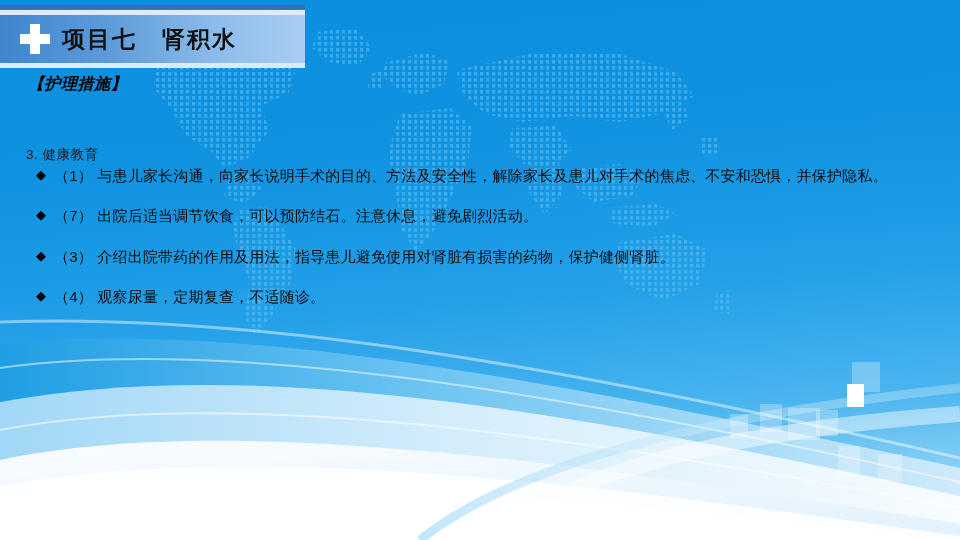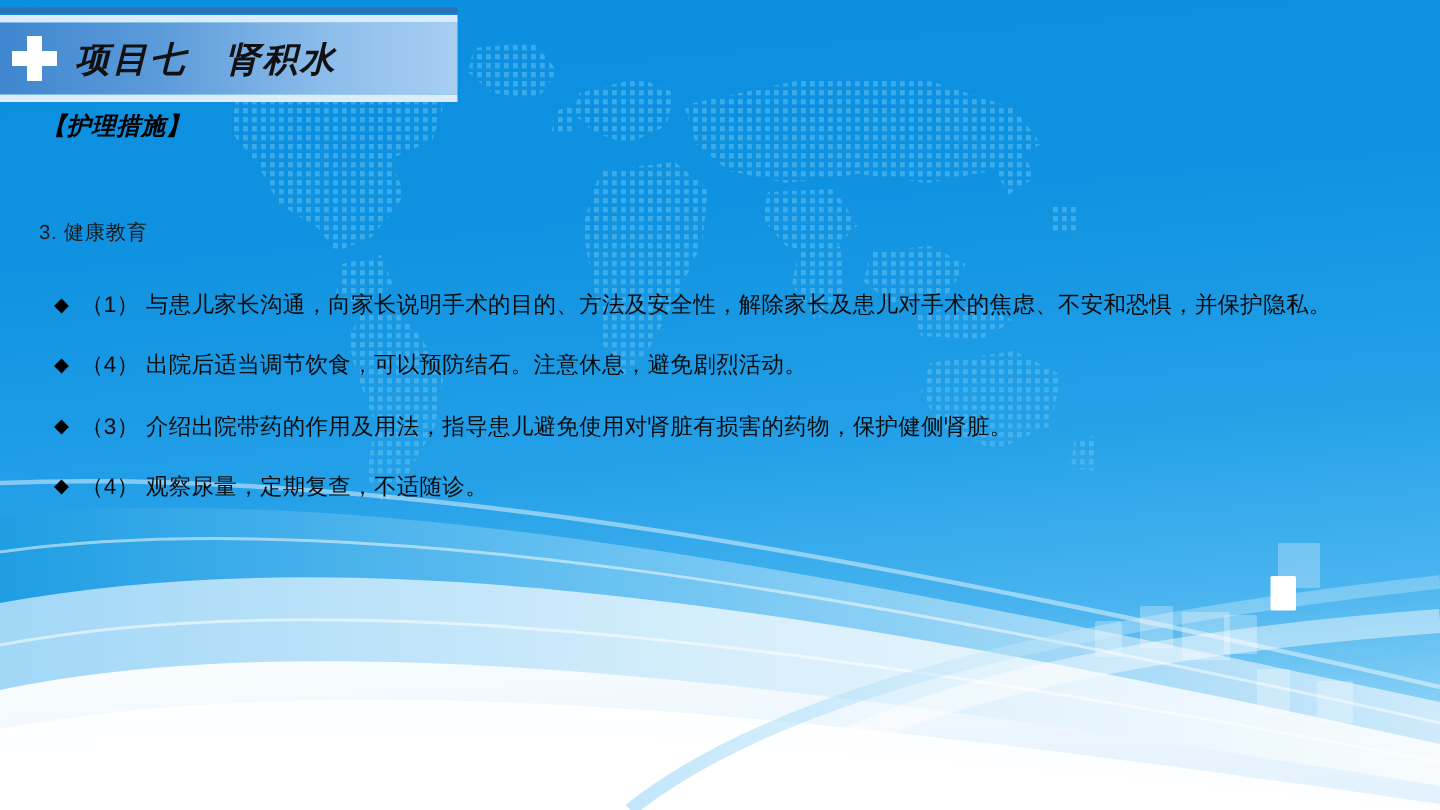--- a/index.html
+++ b/index.html
@@ -62,22 +62,21 @@
     left: 0;
     top: 10px;
     width: 305px;
     height: 58px;
     background: linear-gradient(90deg, #3f86cf 0%, #5c9bd9 35%, #8dbdeb 72%, #a8cef2 100%);
     box-sizing: border-box;
     border-top: 5px solid #dcebfa;
     border-bottom: 5px solid #dcebfa;
     display: flex;
     align-items: center;
-    padding-left: 8px;
-    font-style: italic;
+    padding-left: 20px;
   }
   .title-banner::before {
     content: "";
     position: absolute;
     left: 0; top: -10px;
     width: 305px; height: 4px;
     background: #2f6fb5;
   }
   .cross-icon {
     position: relative;
@@ -122,21 +121,20 @@
   
   .content {
     position: absolute;
     left: 26px;
     top: 146px;
     width: 900px;
   }
   .subheading {
     font-size: 13.5px;
     color: #1a1a1a;
-    margin-bottom: 28px;
     letter-spacing: 0.5px;
   }
   .bullet {
     display: flex;
     align-items: flex-start;
     margin-bottom: 17px;
     padding-left: 10px;
   }
   .bullet-marker {
     flex: 0 0 auto;
@@ -262,21 +260,21 @@
 
     <div class="subheading">3. 健康教育</div>
 
     <div class="bullet">
       <span class="bullet-marker">◆</span>
       <span class="bullet-text">（1） 与患儿家长沟通，向家长说明手术的目的、方法及安全性，解除家长及患儿对手术的焦虑、不安和恐惧，并保护隐私。</span>
     </div>
 
     <div class="bullet">
       <span class="bullet-marker">◆</span>
-      <span class="bullet-text">（4） 出院后适当调节饮食，可以预防结石。注意休息，避免剧烈活动。</span>
+      <span class="bullet-text">（7） 出院后适当调节饮食，可以预防结石。注意休息，避免剧烈活动。</span>
     </div>
 
     <div class="bullet">
       <span class="bullet-marker">◆</span>
       <span class="bullet-text">（3） 介绍出院带药的作用及用法，指导患儿避免使用对肾脏有损害的药物，保护健侧肾脏。</span>
     </div>
 
     <div class="bullet">
       <span class="bullet-marker">◆</span>
       <span class="bullet-text">（4） 观察尿量，定期复查，不适随诊。</span>

